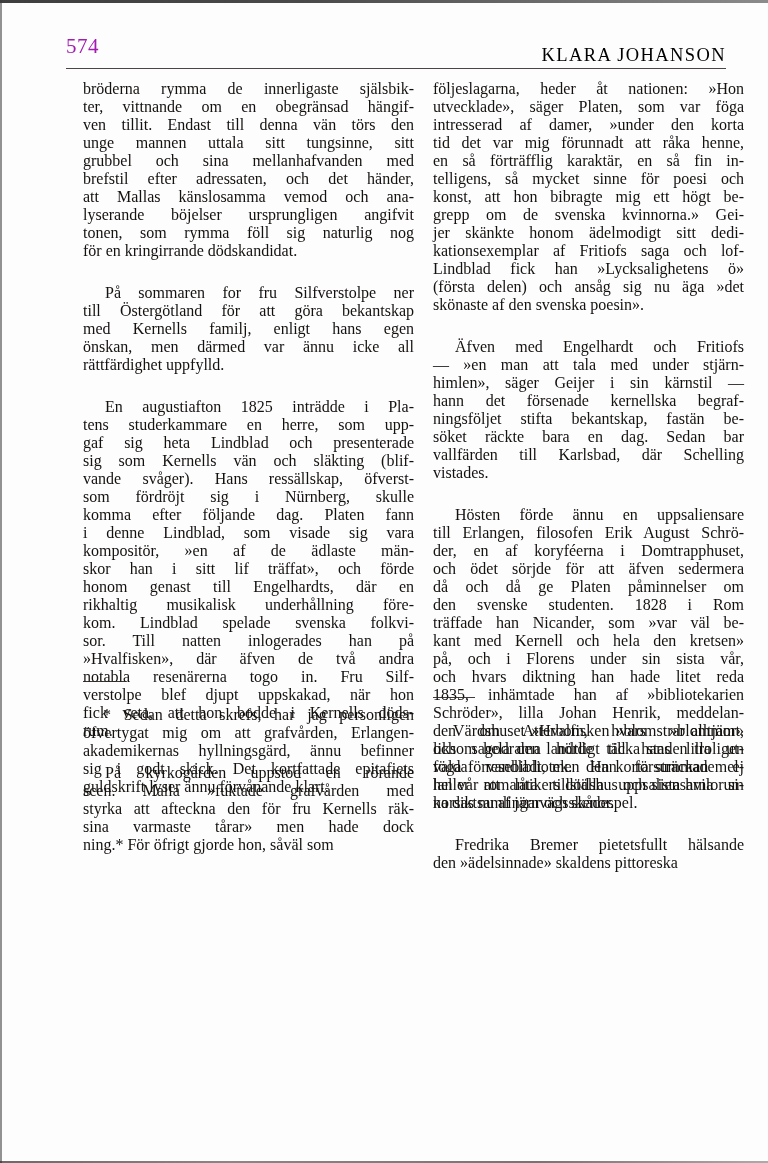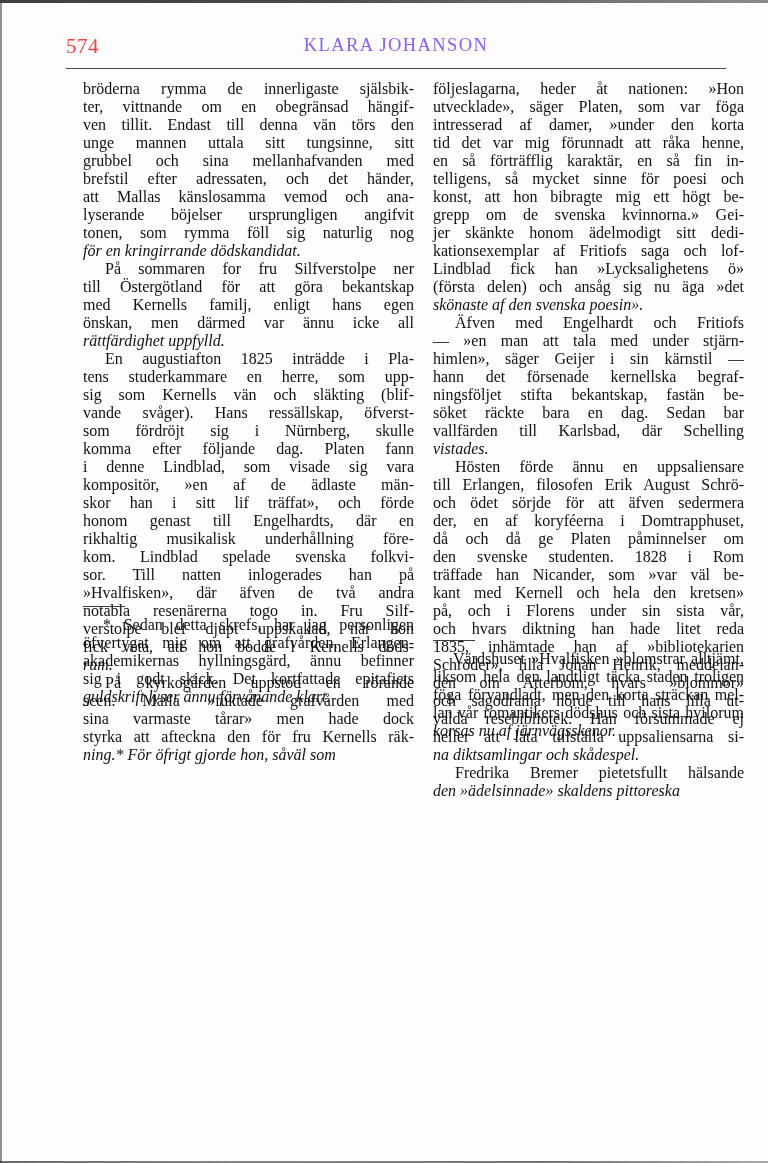--- a/index.html
+++ b/index.html
@@ -47,31 +47,31 @@
     top: 34px;
     width: 660px;
     height: 30px;
   }
   .folio {
     position: absolute;
     left: 0;
     top: 0;
     font-size: 21px;
     letter-spacing: .5px;
-    color: #ef4444;
+    color: #a21caf;
   }
   .head-title {
     position: absolute;
     left: 0;
-    top: 1px;
+    top: 11px;
     width: 660px;
-    text-align: center;
+    text-align: right;
     font-size: 18.5px;
     letter-spacing: 1.4px;
-    color: #8b5cf6;
+    color: #000000;
   }
   .head-rule {
     position: absolute;
     left: 66px;
     top: 68px;
     width: 660px;
     height: 1px;
     background: #2b2622;
     opacity: .85;
   }
@@ -115,23 +115,22 @@
   .lines .j {
     display: block;
     text-align: justify;
     text-align-last: justify;
     white-space: nowrap;
   }
   .lines .last {
     display: block;
     text-align: center;
     text-align-last: left;
-    font-style: italic;
-  }
-  .lines .ind { text-indent: 22px; }
+  }
+  .lines .ind { text-indent: 22px; margin-top: 24px; }
   .footnote .lines .ind { text-indent: 20px; }
 </style>
 </head>
 <body>
 
 <div class="page">
 
   <div class="scan-edge-top"></div>
   <div class="scan-edge-left"></div>
   <div class="scan-edge-bottom"></div>
@@ -161,42 +160,43 @@
           <div>
             <span class="j ind">På sommaren for fru Silfverstolpe ner</span>
             <span class="j">till Östergötland för att göra bekantskap</span>
             <span class="j">med Kernells familj, enligt hans egen</span>
             <span class="j">önskan, men därmed var ännu icke all</span>
             <span class="last">rättfärdighet uppfylld.</span>
           </div>
           <div>
             <span class="j ind">En augustiafton 1825 inträdde i Pla-</span>
             <span class="j">tens studerkammare en herre, som upp-</span>
+            <span class="j">gaf sig heta Lindblad och presenterade</span>
             <span class="j">sig som Kernells vän och släkting (blif-</span>
             <span class="j">vande svåger).  Hans ressällskap, öfverst-</span>
             <span class="j">som fördröjt sig i Nürnberg, skulle</span>
             <span class="j">komma efter följande dag.  Platen fann</span>
             <span class="j">i denne Lindblad, som visade sig vara</span>
             <span class="j">kompositör, »en af de ädlaste män-</span>
             <span class="j">skor han i sitt lif träffat», och förde</span>
             <span class="j">honom genast till Engelhardts, där en</span>
             <span class="j">rikhaltig musikalisk underhållning före-</span>
             <span class="j">kom.  Lindblad spelade svenska folkvi-</span>
             <span class="j">sor.  Till natten inlogerades han på</span>
             <span class="j">»Hvalfisken», där äfven de två andra</span>
             <span class="j">notabla resenärerna togo in.  Fru Silf-</span>
             <span class="j">verstolpe blef djupt uppskakad, när hon</span>
             <span class="j">fick veta, att hon bodde i Kernells döds-</span>
             <span class="last">rum.</span>
           </div>
           <div>
             <span class="j ind">På kyrkogården uppstod en rörande</span>
             <span class="j">scen.  Malla »fuktade grafvården med</span>
+            <span class="j">styrka att afteckna den för fru Kernells räk-</span>
             <span class="j">sina varmaste tårar» men hade dock</span>
-            <span class="j">styrka att afteckna den för fru Kernells räk-</span>
             <span class="last">ning.*  För öfrigt gjorde hon, såväl som</span>
           </div>
         </div>
       <div class="footnote fn-left">
         <div class="fn-rule"></div>
         <div class="lines" id="left-footnote">
             <span class="j ind">* Sedan detta skrefs, har jag personligen</span>
             <span class="j">öfvertygat mig om att grafvården, Erlangen-</span>
             <span class="j">akademikernas hyllningsgärd, ännu befinner</span>
             <span class="j">sig i godt skick.  Det kortfattade epitafiets</span>
@@ -228,22 +228,22 @@
             <span class="j">himlen», säger Geijer i sin kärnstil —</span>
             <span class="j">hann det försenade kernellska begraf-</span>
             <span class="j">ningsföljet stifta bekantskap, fastän be-</span>
             <span class="j">söket räckte bara en dag.  Sedan bar</span>
             <span class="j">vallfärden till Karlsbad, där Schelling</span>
             <span class="last">vistades.</span>
           </div>
           <div>
             <span class="j ind">Hösten förde ännu en uppsaliensare</span>
             <span class="j">till Erlangen, filosofen Erik August Schrö-</span>
+            <span class="j">der, en af koryféerna i Domtrapphuset,</span>
             <span class="j">och ödet sörjde för att äfven sedermera</span>
-            <span class="j">der, en af koryféerna i Domtrapphuset,</span>
             <span class="j">då och då ge Platen påminnelser om</span>
             <span class="j">den svenske studenten.  1828 i Rom</span>
             <span class="j">träffade han Nicander, som »var väl be-</span>
             <span class="j">kant med Kernell och hela den kretsen»</span>
             <span class="j">på, och i Florens under sin sista vår,</span>
             <span class="j">och hvars diktning han hade litet reda</span>
             <span class="j">1835, inhämtade han af »bibliotekarien</span>
             <span class="j">Schröder», lilla Johan Henrik, meddelan-</span>
             <span class="j">den om Atterbom, hvars »blommor»</span>
             <span class="j">och sagodrama hörde till hans lilla ut-</span>

